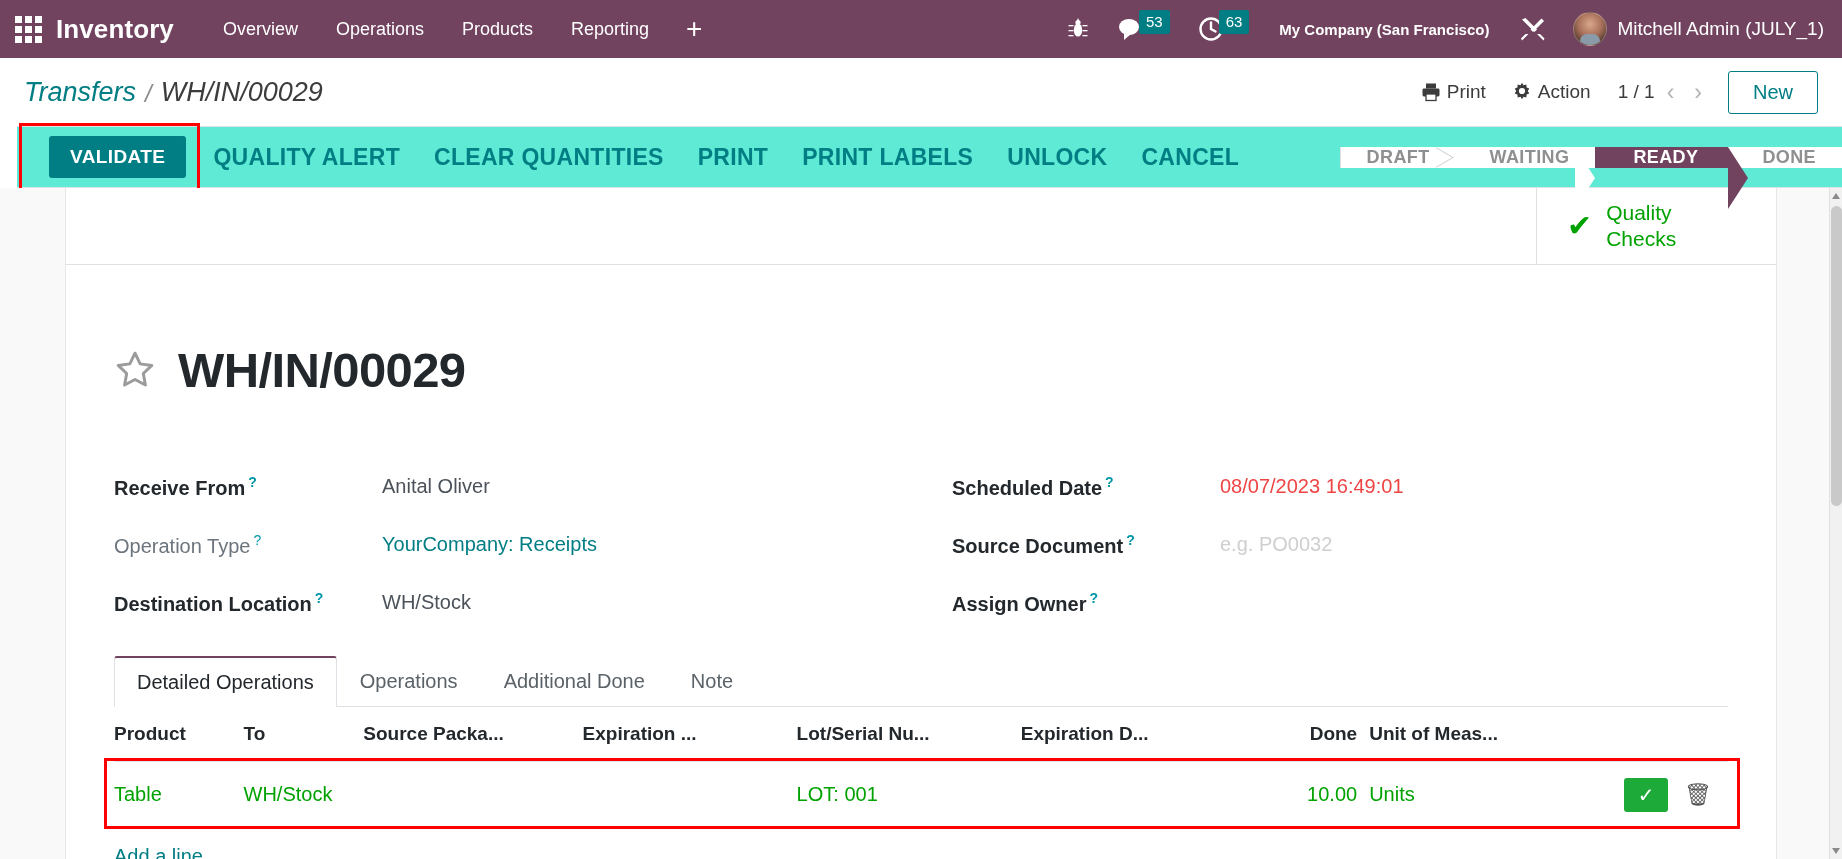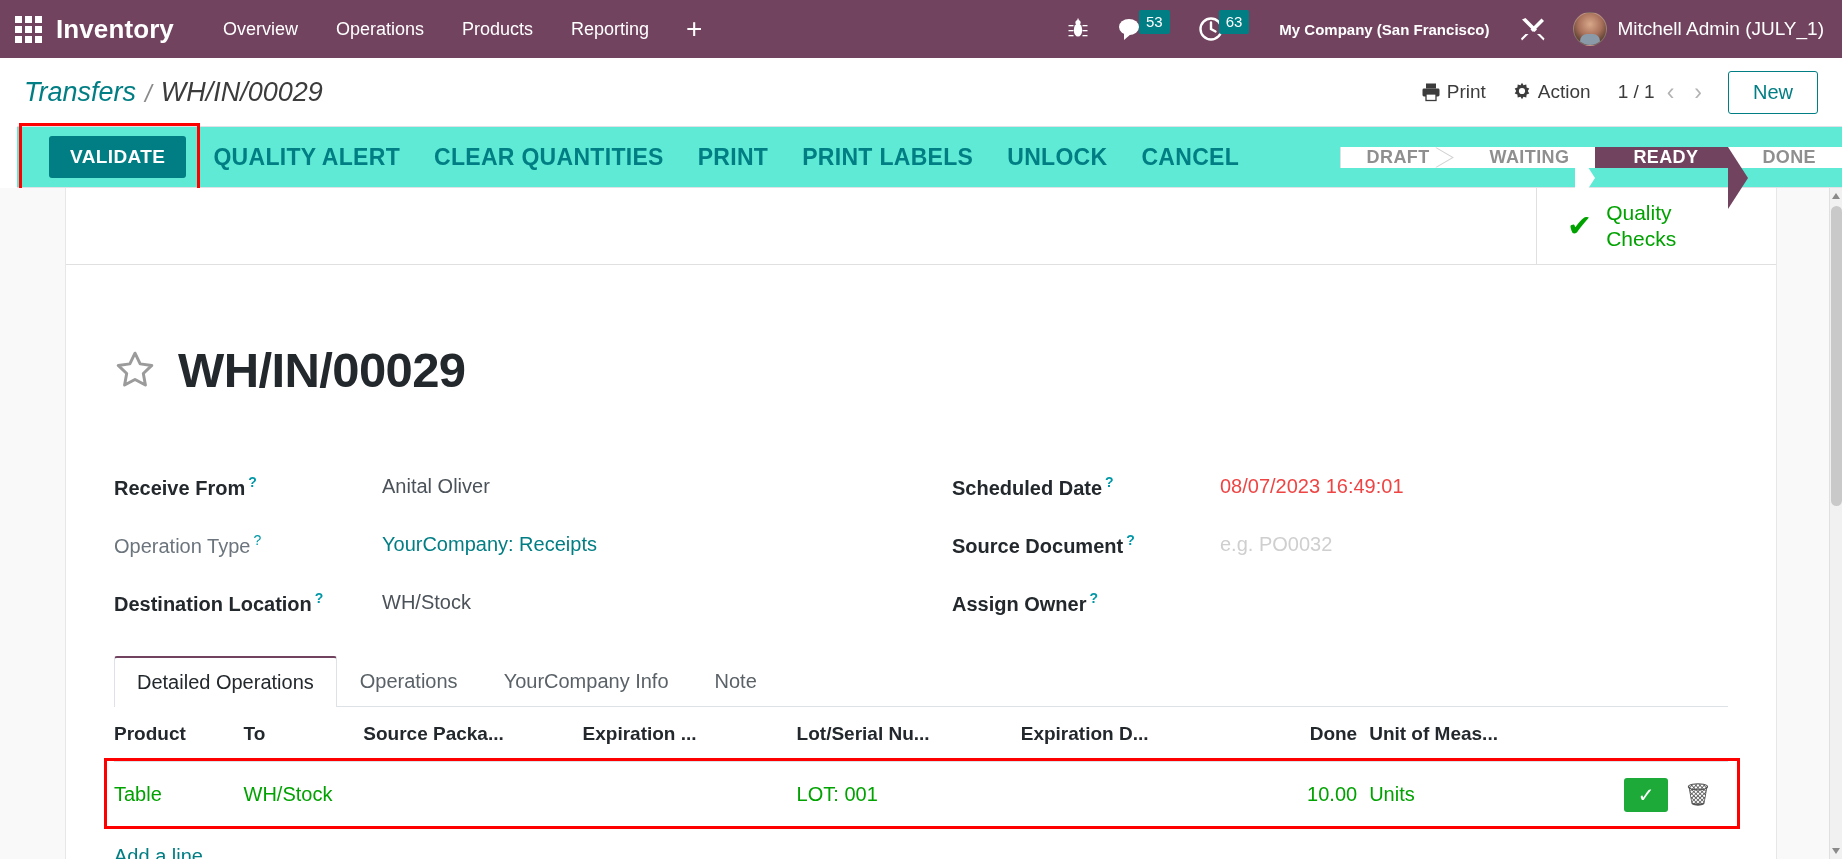--- a/index.html
+++ b/index.html
@@ -655,21 +655,21 @@
             <span class="f-value"></span>
           </div>
 
         </div>
       </div>
 
       <div class="notebook">
         <div class="nb-tabs">
           <div class="nb-tab active">Detailed Operations</div>
           <div class="nb-tab">Operations</div>
-          <div class="nb-tab">YourCompany Info</div>
+          <div class="nb-tab">Additional Done</div>
           <div class="nb-tab">Note</div>
         </div>
 
         <table class="list-table">
           <thead>
             <tr>
               <th style="width:130px">Product</th>
               <th style="width:120px">To</th>
               <th style="width:220px">Source Packa...</th>
               <th style="width:215px">Expiration ...</th>

